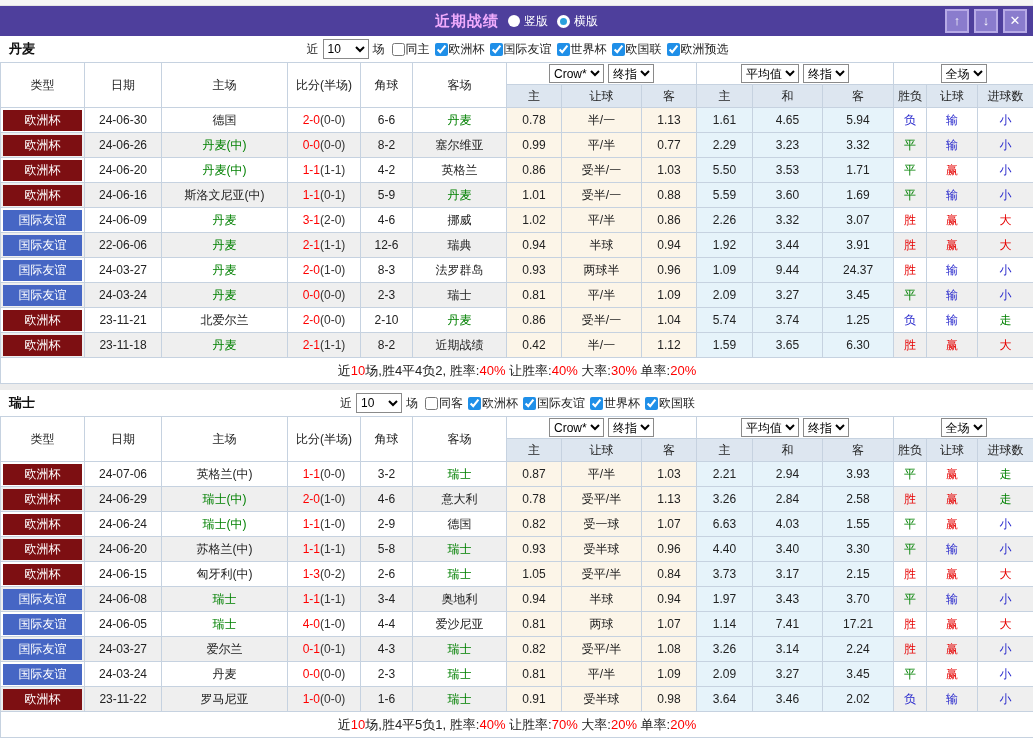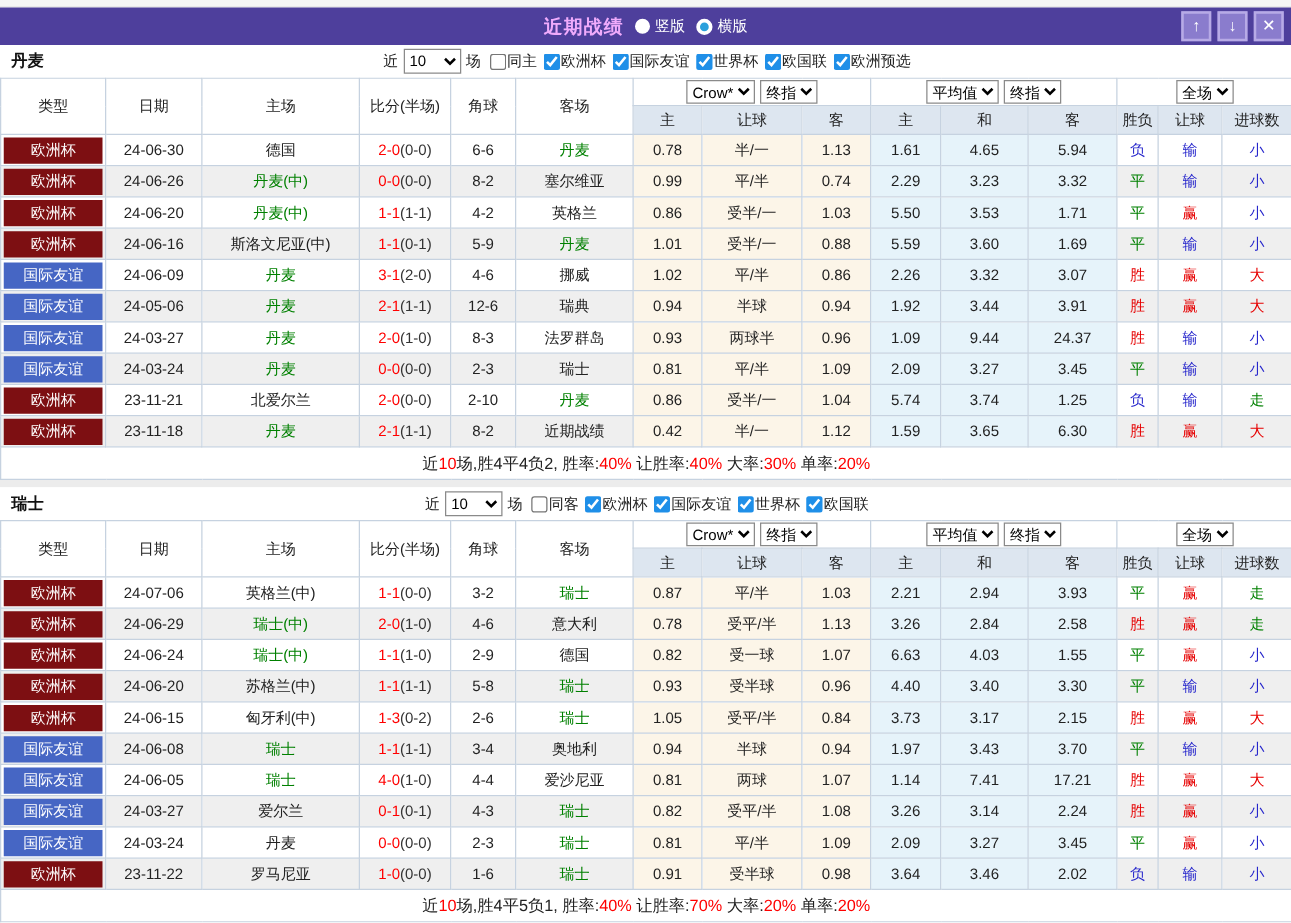--- a/index.html
+++ b/index.html
@@ -171,21 +171,21 @@
             <td>
               <div class="badge" style="background: rgb(125, 15, 18);">欧洲杯</div>
             </td>
             <td>24-06-26</td>
             <td class="green">丹麦(中)</td>
             <td><span class="ft">0-0</span><span class="ht">(0-0)</span></td>
             <td>8-2</td>
             <td>塞尔维亚</td>
             <td class="crow">0.99</td>
             <td class="crow">平/半</td>
-            <td class="crow">0.74</td>
+            <td class="crow">0.77</td>
             <td class="avgc">2.29</td>
             <td class="avgc">3.23</td>
             <td class="avgc">3.32</td>
             <td style="color: rgb(0, 128, 0);">平</td>
             <td style="color: rgb(38, 38, 204);">输</td>
             <td style="color: rgb(38, 38, 204);">小</td>
           </tr>
           <tr>
             <td>
               <div class="badge" style="background: rgb(125, 15, 18);">欧洲杯</div>
@@ -240,21 +240,21 @@
             <td class="avgc">3.32</td>
             <td class="avgc">3.07</td>
             <td style="color: rgb(230, 0, 0);">胜</td>
             <td style="color: rgb(230, 0, 0);">赢</td>
             <td style="color: rgb(230, 0, 0);">大</td>
           </tr>
           <tr class="alt">
             <td>
               <div class="badge" style="background: rgb(70, 102, 196);">国际友谊</div>
             </td>
-            <td>24-05-06</td>
+            <td>22-06-06</td>
             <td class="green">丹麦</td>
             <td><span class="ft">2-1</span><span class="ht">(1-1)</span></td>
             <td>12-6</td>
             <td>瑞典</td>
             <td class="crow">0.94</td>
             <td class="crow">半球</td>
             <td class="crow">0.94</td>
             <td class="avgc">1.92</td>
             <td class="avgc">3.44</td>
             <td class="avgc">3.91</td>

